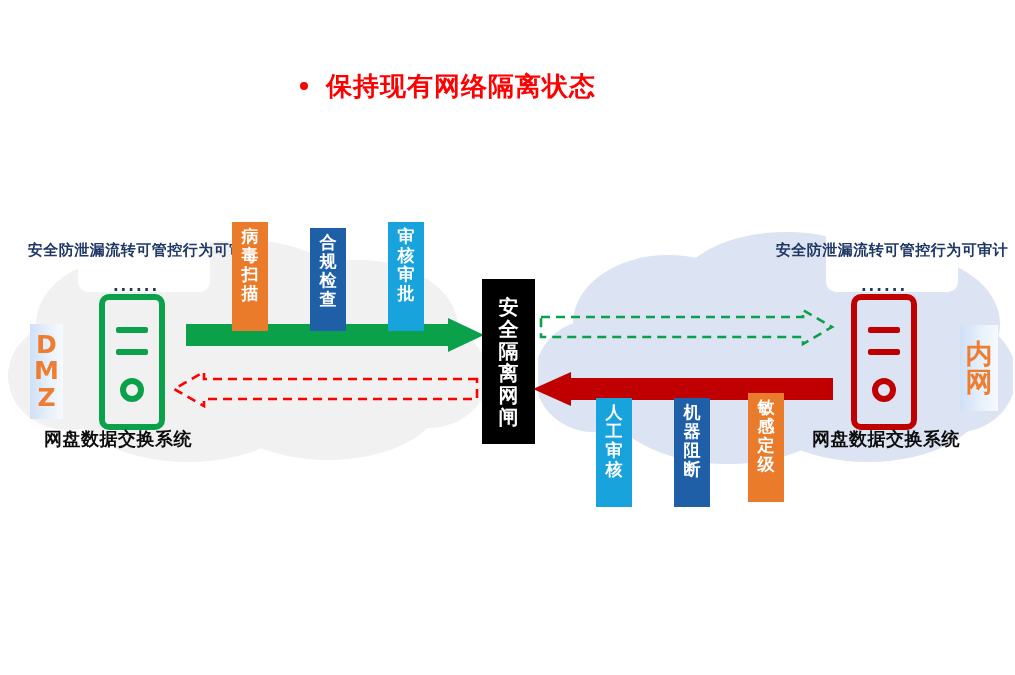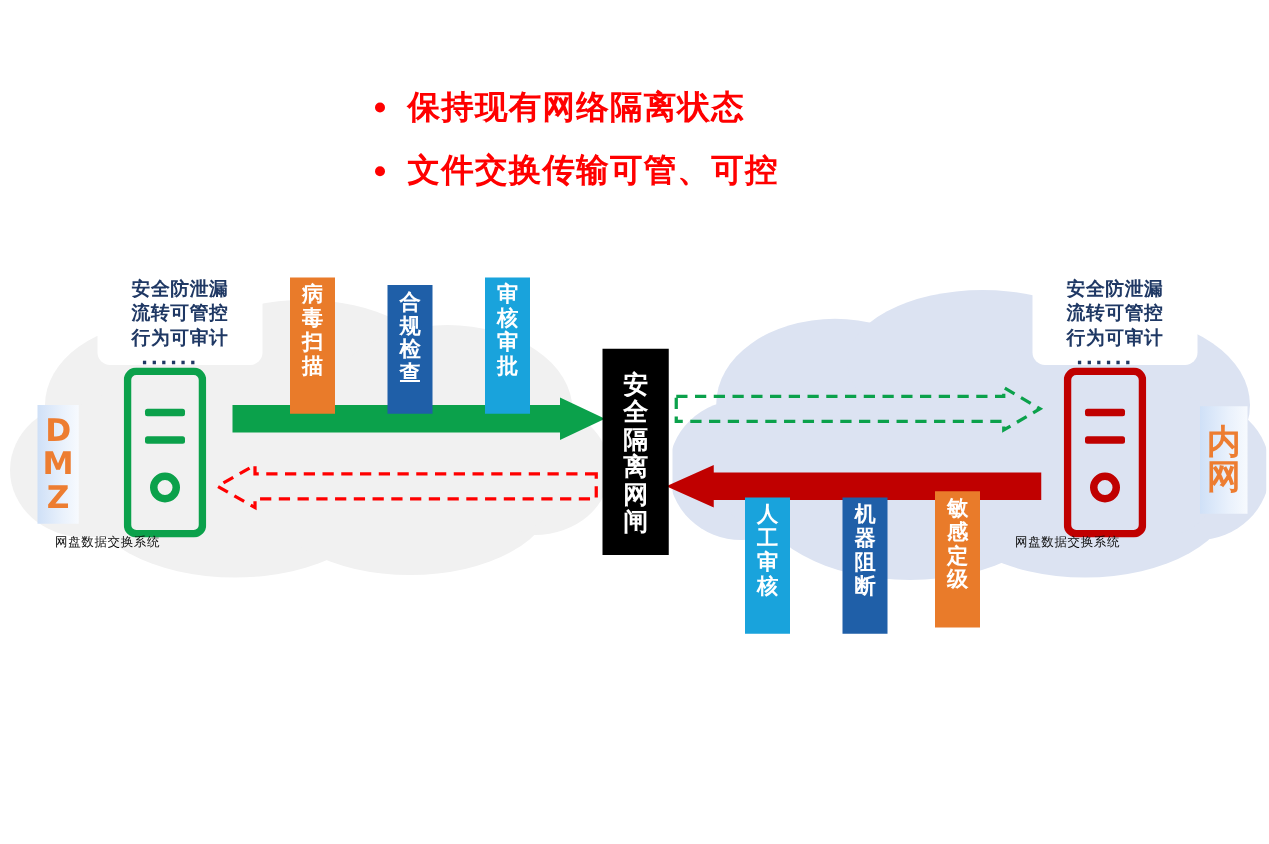--- a/index.html
+++ b/index.html
@@ -23,21 +23,21 @@
     line-height:1.1;white-space:nowrap;
   }
 
   
   .cloud{position:absolute;}
   .cloud svg{display:block;}
 
   
   .callout{
     background:#ffffff;border-radius:10px;
-    display:flex;flex-direction:column;align-items:center;justify-content:center;
+    display:flex;flex-direction:row;align-items:center;justify-content:center;
     padding:6px 8px 4px 8px;
   }
   .callout-line{
     color:#1F3864;font-size:15px;font-weight:bold;line-height:1.28;
     white-space:nowrap;letter-spacing:0.5px;
   }
   .dots{
     color:#1F3864;font-size:15px;font-weight:bold;letter-spacing:2px;
     line-height:1;margin-top:3px;
   }
@@ -49,21 +49,21 @@
   
   .zone{
     display:flex;flex-direction:column;align-items:center;justify-content:center;
     background:linear-gradient(to right,#cfe0f7 0%,#e9f1fc 60%,#f7fafe 100%);
     color:#ED7D31;font-weight:bold;
   }
   .zone span{line-height:1.05;}
 
   
   .sys-caption{
-    color:#0d0d0d;font-size:10px;font-weight:normal;white-space:nowrap;
+    color:#0d0d0d;font-size:18px;font-weight:bold;white-space:nowrap;
     letter-spacing:0.5px;
   }
 
   
   .vlabel{
     display:flex;flex-direction:column;align-items:center;justify-content:flex-start;
     color:#ffffff;font-weight:bold;font-size:17px;line-height:1.12;
     padding-top:5px;letter-spacing:0px;
   }
   .vlabel span{display:block;}
@@ -89,24 +89,20 @@
 </style>
 </head>
 <body>
 
 <div class="stage">
 
   <div class="abs bullets">
     <div class="bullet-row">
       <div class="bullet-dot"></div>
       <div class="bullet-text">保持现有网络隔离状态</div>
-    </div>
-    <div class="bullet-row">
-      <div class="bullet-dot"></div>
-      <div class="bullet-text">文件交换传输可管、可控</div>
     </div>
   </div>
 
   <div class="cloud" style="left:8px;top:236px;">
     <svg width="480" height="232" viewBox="0 0 480 232">
       <g fill="#F1F1F1">
         <ellipse cx="120" cy="88" rx="92" ry="66"></ellipse>
         <ellipse cx="235" cy="60" rx="105" ry="56"></ellipse>
         <ellipse cx="350" cy="92" rx="100" ry="68"></ellipse>
         <ellipse cx="60" cy="140" rx="60" ry="54"></ellipse>

